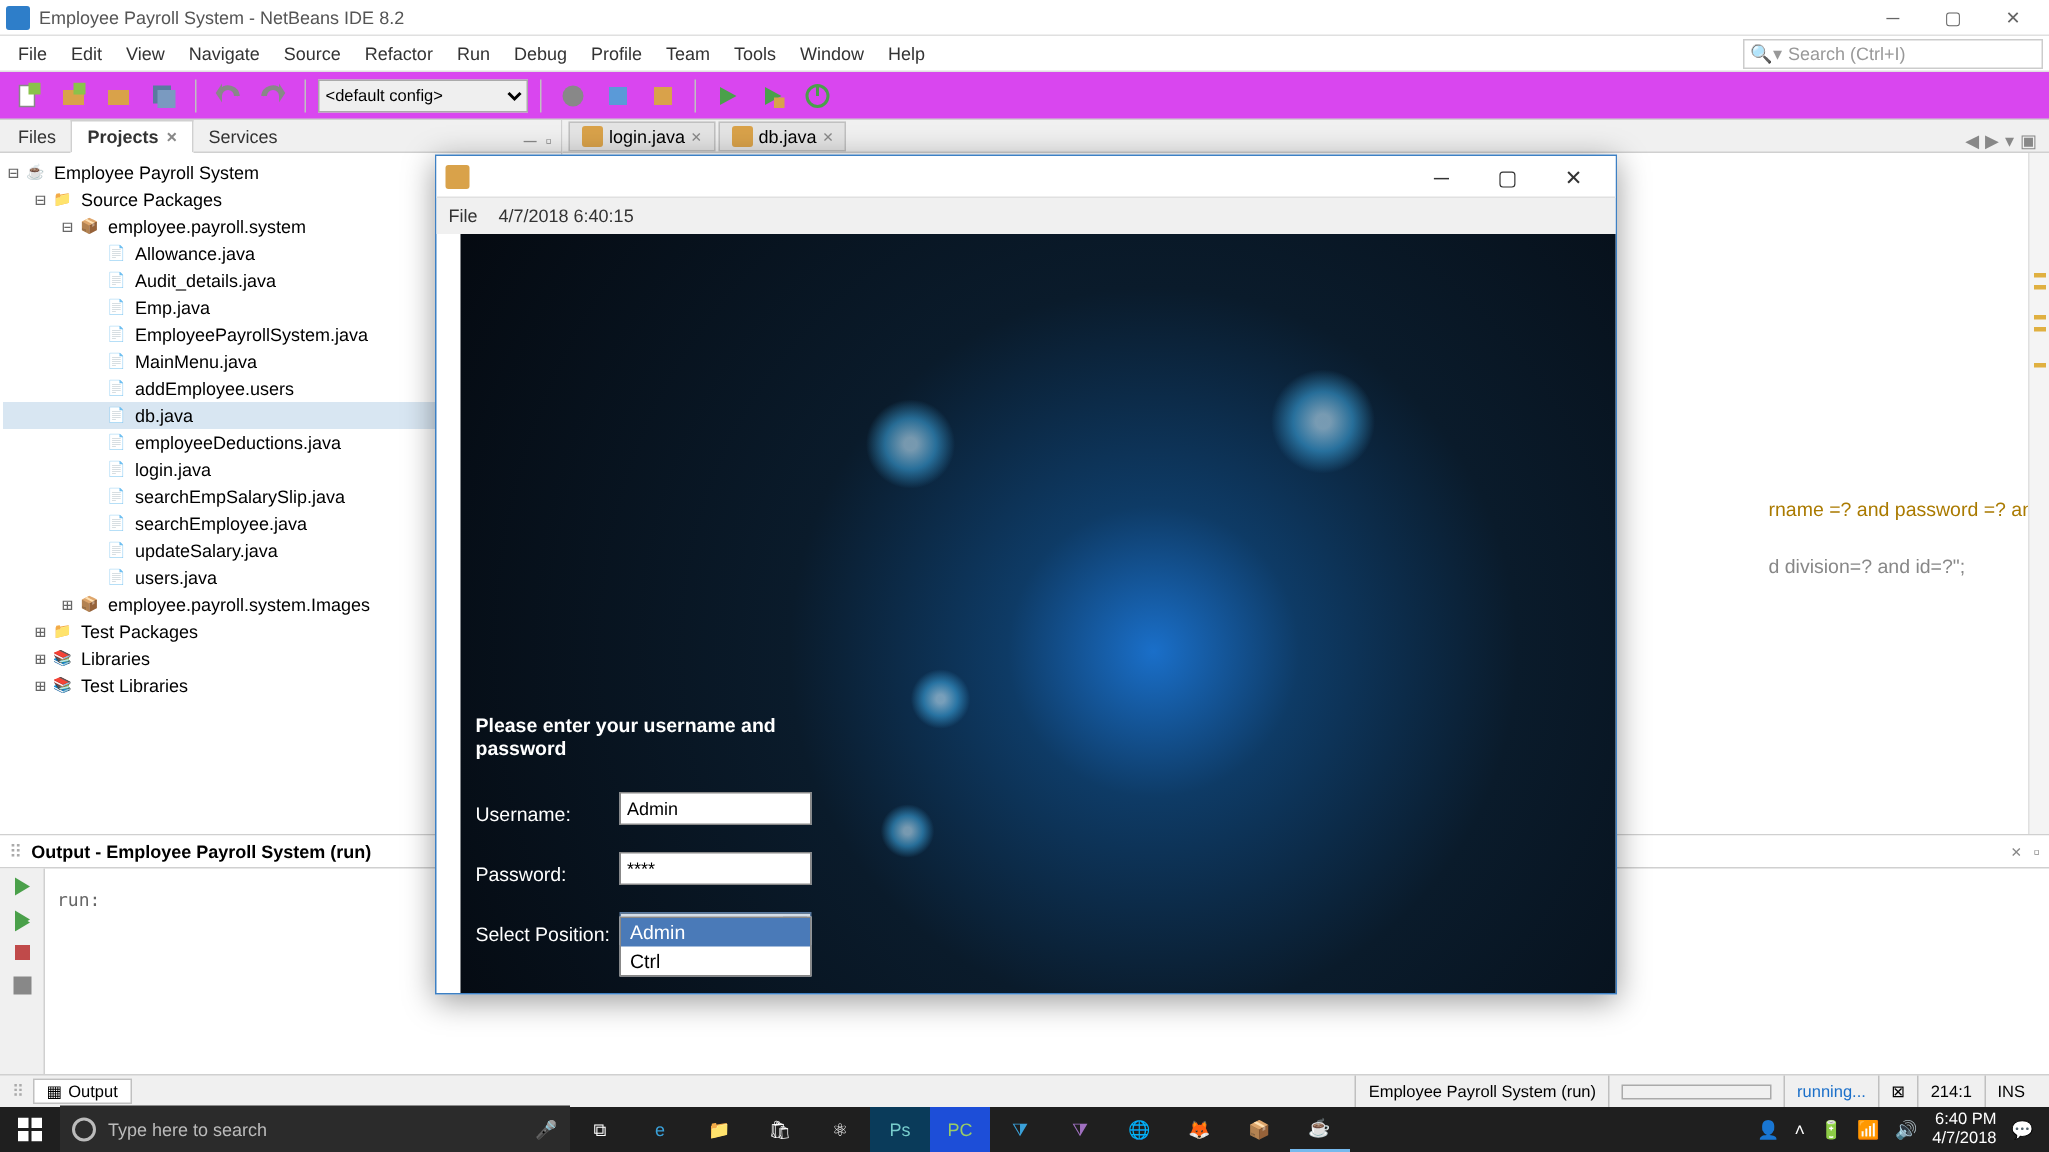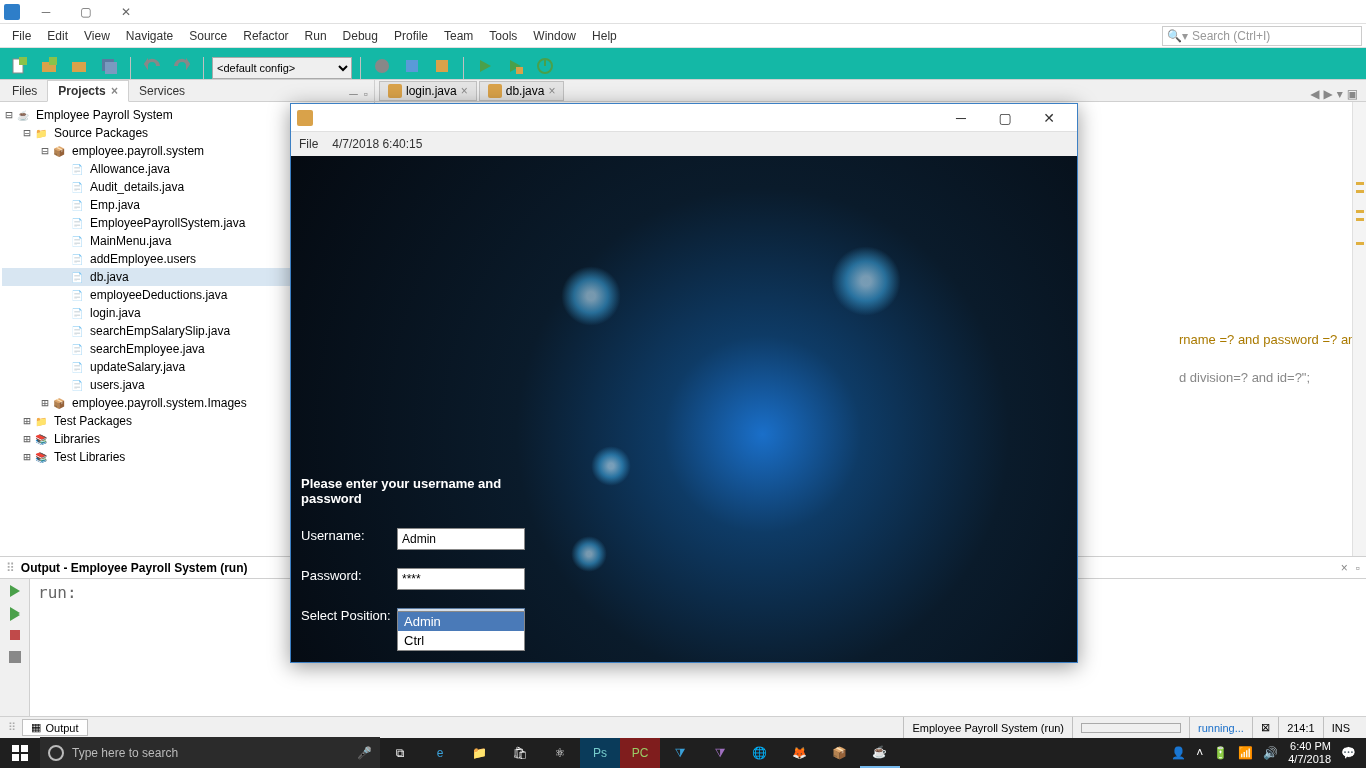--- a/index.html
+++ b/index.html
@@ -5,21 +5,21 @@
 * { box-sizing: border-box; margin: 0; padding: 0; font-family: "Segoe UI", Tahoma, sans-serif; }
 body { width: 1366px; height: 768px; overflow: hidden; background: #fff; position: relative; font-size: 12px; }
 .titlebar { height: 24px; background: #fff; border-bottom: 1px solid #e0e0e0; display: flex; align-items: center; padding: 0 4px; }
 .titlebar .icon { width: 16px; height: 16px; background: #2e7ec9; margin-right: 6px; border-radius: 2px; }
 .titlebar .title { flex: 1; color: #555; font-size: 12px; }
 .titlebar .wbtn { width: 40px; height: 24px; display:flex; align-items:center; justify-content:center; color:#666; }
 .menubar { height: 24px; display: flex; align-items: center; padding: 0 4px; border-bottom: 1px solid #e0e0e0; }
 .menubar .item { padding: 2px 8px; color: #333; font-size: 12px; }
 .menubar .search { margin-left: auto; width: 200px; height: 20px; border: 1px solid #ccc; display:flex; align-items:center; padding:0 4px; color:#999; }
 .menubar .search .mag { margin-right:4px; }
-.toolbar { height: 32px; background: #14b8a6; border-bottom: 1px solid #d0d0d0; display:flex; align-items:flex-end; padding:0 6px; gap:4px; }
+.toolbar { height: 32px; background: #d946ef; border-bottom: 1px solid #d0d0d0; display:flex; align-items:center; padding:0 6px; gap:4px; }
 .toolbar .tbtn { width: 26px; height: 26px; border:1px solid transparent; display:flex; align-items:center; justify-content:center; border-radius:2px; }
 .toolbar .sep { width:1px; height:22px; background:#c0c0c0; margin:0 4px; }
 .toolbar select { height:22px; width:140px; font-size:11px; border:1px solid #aaa; }
 .main { display:flex; height: calc(100% - 24px - 24px - 32px - 22px - 30px); }
 .leftpane { width: 375px; border-right:1px solid #d0d0d0; display:flex; flex-direction:column; }
 .lefttabs { height: 22px; display:flex; align-items:flex-end; padding-left:2px; border-bottom:1px solid #d0d0d0; background:#f0f0f0; }
 .lefttabs .tab { padding:3px 10px; font-size:12px; color:#333; }
 .lefttabs .tab.active { background:#fff; border:1px solid #d0d0d0; border-bottom:1px solid #fff; font-weight:bold; position:relative; top:1px; }
 .lefttabs .close { margin-left:2px; color:#888; }
 .lefttabs .min { margin-left:auto; padding:0 6px; color:#888; display:flex; gap:6px; }
@@ -38,38 +38,38 @@
 .editor .ruler { position:absolute; right:0; top:0; bottom:0; width:14px; background:#f4f4f4; border-left:1px solid #e0e0e0; }
 .editor .ruler .mark { position:absolute; right:2px; width:8px; height:3px; background:#e0b040; }
 .editor .codeline { position:absolute; left:804px; color:#aa7a00; white-space:nowrap; }
 .bottompane { border-top:1px solid #d0d0d0; height:160px; display:flex; flex-direction:column; }
 .bottompane .outtitle { height:22px; background:#fff; padding:0 6px; display:flex; align-items:center; border-bottom:1px solid #d0d0d0; }
 .bottompane .outtitle .lab { font-size:12px; font-weight:bold; flex:1; }
 .bottompane .outtitle .ctrls { color:#888; display:flex; gap:8px; }
 .bottompane .outbody { flex:1; display:flex; }
 .bottompane .outgutter { width:30px; background:#f0f0f0; border-right:1px solid #d0d0d0; display:flex; flex-direction:column; align-items:center; padding-top:4px; gap:6px; }
 .bottompane .outgutter .gb { width:16px; height:16px; }
-.bottompane .outtext { flex:1; padding:4px 8px; font-family:Consolas,monospace; font-size:16px; color:#666; }
+.bottompane .outtext { flex:1; padding:4px 8px; font-family:Consolas,monospace; font-size:12px; color:#666;margin-top:10px; }
 .statusbar { height:22px; background:#f0f0f0; border-top:1px solid #d0d0d0; display:flex; align-items:center; padding:0 8px; font-size:11px; }
 .statusbar .outputtab { background:#fff; border:1px solid #c0c0c0; padding:1px 8px; display:flex; align-items:center; gap:4px; }
 .statusbar .spacer { flex:1; }
 .statusbar .seg { padding:0 8px; border-left:1px solid #c0c0c0; height:100%; display:flex; align-items:center; }
 .statusbar .running { color:#1a6fc9;text-align:center; }
 .statusbar .progress { width:100px; height:10px; border:1px solid #aaa; }
 
 .appwin { position:absolute; left:290px; top:103px; width:788px; height:560px; background:#fff; border:1px solid #3d80c4; box-shadow:0 4px 20px rgba(0,0,0,.4); z-index:50; display:flex; flex-direction:column; }
 .appwin .awtitle { height:28px; background:#fff; display:flex; align-items:center; padding:0 6px; border-bottom:1px solid #e0e0e0; }
 .appwin .awtitle .aicon { width:16px; height:16px; background:#d9a24a; margin-right:6px; border-radius:2px; }
 .appwin .awtitle .awbtns { margin-left:auto; display:flex; gap:16px; padding-right:8px; }
 .appwin .awtitle .awbtns span { width:28px; text-align:center; font-size:14px; color:#333; }
 .appwin .awmenu { height:24px; display:flex; align-items:center; padding:0 8px; font-size:12px; gap:14px; color:#333; background:#f0f0f0; }
-.appwin .awbody { flex:1; background: radial-gradient(circle at 60% 55%, #1a6fc9 0%, #0e3b66 18%, #0a1b2b 45%, #050a11 100%); position:relative; color:#fff; }
+.appwin .awbody { flex:1; background: radial-gradient(circle at 60% 55%, #1a6fc9 0%, #0e3b66 18%, #0a1b2b 45%, #050a11 100%); position:relative; color:#fff;margin-left:16px; }
 .appwin .form { position:absolute; left:10px; top:320px; width:260px; }
 .appwin .form .heading { font-weight:bold; font-size:13px; margin-bottom:22px; }
-.appwin .form .row { display:flex; align-items:flex-start; margin-bottom:18px; }
+.appwin .form .row { display:flex; align-items:flex-end; margin-bottom:18px; }
 .appwin .form .lbl { width:96px; font-size:13px; }
 .appwin .form input[type=text],.appwin .form input[type=password] { width:128px; height:22px; padding:0 4px; font-size:12px; border:1px solid #888; }
 .appwin .form .combo { width:128px; height:22px; background:linear-gradient(#d7e0ea,#b7c3d1); border:1px solid #5a7aa0; display:flex; align-items:center; padding:0 6px; font-size:12px; color:#222; position:relative; }
 .appwin .form .combo .arrow { position:absolute; right:2px; top:2px; width:16px; height:16px; background:#5a7aa0; color:#fff; display:flex; align-items:center; justify-content:center; font-size:9px; }
 .appwin .dropdown { position:absolute; left:106px; top:455px; width:128px; background:#fff; border:1px solid #888; font-size:13px; color:#000; }
 .appwin .dropdown .opt { padding:2px 6px; }
 .appwin .dropdown .opt.sel { background:#4a7ab8; color:#fff; }
 
 .deco { position:absolute; border-radius:50%; background:radial-gradient(circle,#bfe8ff 10%,#3aa0d8 40%,transparent 70%); opacity:.6; }
 .taskbar { position:absolute; bottom:0; left:0; right:0; height:30px; background:#1f1f1f; display:flex; align-items:center; color:#fff; font-size:12px; z-index:100; }
@@ -79,20 +79,21 @@
 .taskbar .tbtn { width:40px; height:100%; display:flex; align-items:center; justify-content:center; }
 .taskbar .tray { margin-left:auto; display:flex; align-items:center; gap:10px; padding:0 10px; }
 .taskbar .clock { text-align:right; line-height:13px; font-size:11px; }
 svg { display:block; }
 </style>
 </head>
 <body>
 
 <div class="titlebar">
   <div class="icon"></div>
+  <div class="title">Employee Payroll System - NetBeans IDE 8.2</div>
   <div class="wbtn">─</div>
   <div class="wbtn">▢</div>
   <div class="wbtn">✕</div>
 </div>
 
 <div class="menubar">
   <div class="item">File</div>
   <div class="item">Edit</div>
   <div class="item">View</div>
   <div class="item">Navigate</div>
@@ -430,21 +431,21 @@
     <div class="circle"></div>
     <span>Type here to search</span>
     <span style="margin-left:auto">🎤</span>
   </div>
   <div class="tbtn">⧉</div>
   <div class="tbtn" style="color:#3aa0d8">e</div>
   <div class="tbtn">📁</div>
   <div class="tbtn">🛍</div>
   <div class="tbtn">⚛</div>
   <div class="tbtn" style="background:#0a3b5a;color:#7cc">Ps</div>
-  <div class="tbtn" style="background:#7f1d1d;color:#9c6">PC</div>
+  <div class="tbtn" style="background:#1d4ed8;color:#9c6">PC</div>
   <div class="tbtn" style="color:#3aa0d8">⧩</div>
   <div class="tbtn" style="color:#a070c0">⧩</div>
   <div class="tbtn">🌐</div>
   <div class="tbtn">🦊</div>
   <div class="tbtn">📦</div>
   <div class="tbtn" style="border-bottom:2px solid #76b9ed">☕</div>
   <div class="tray" 換="">
   </div>
   <div class="tray">
     <span>👤</span>

